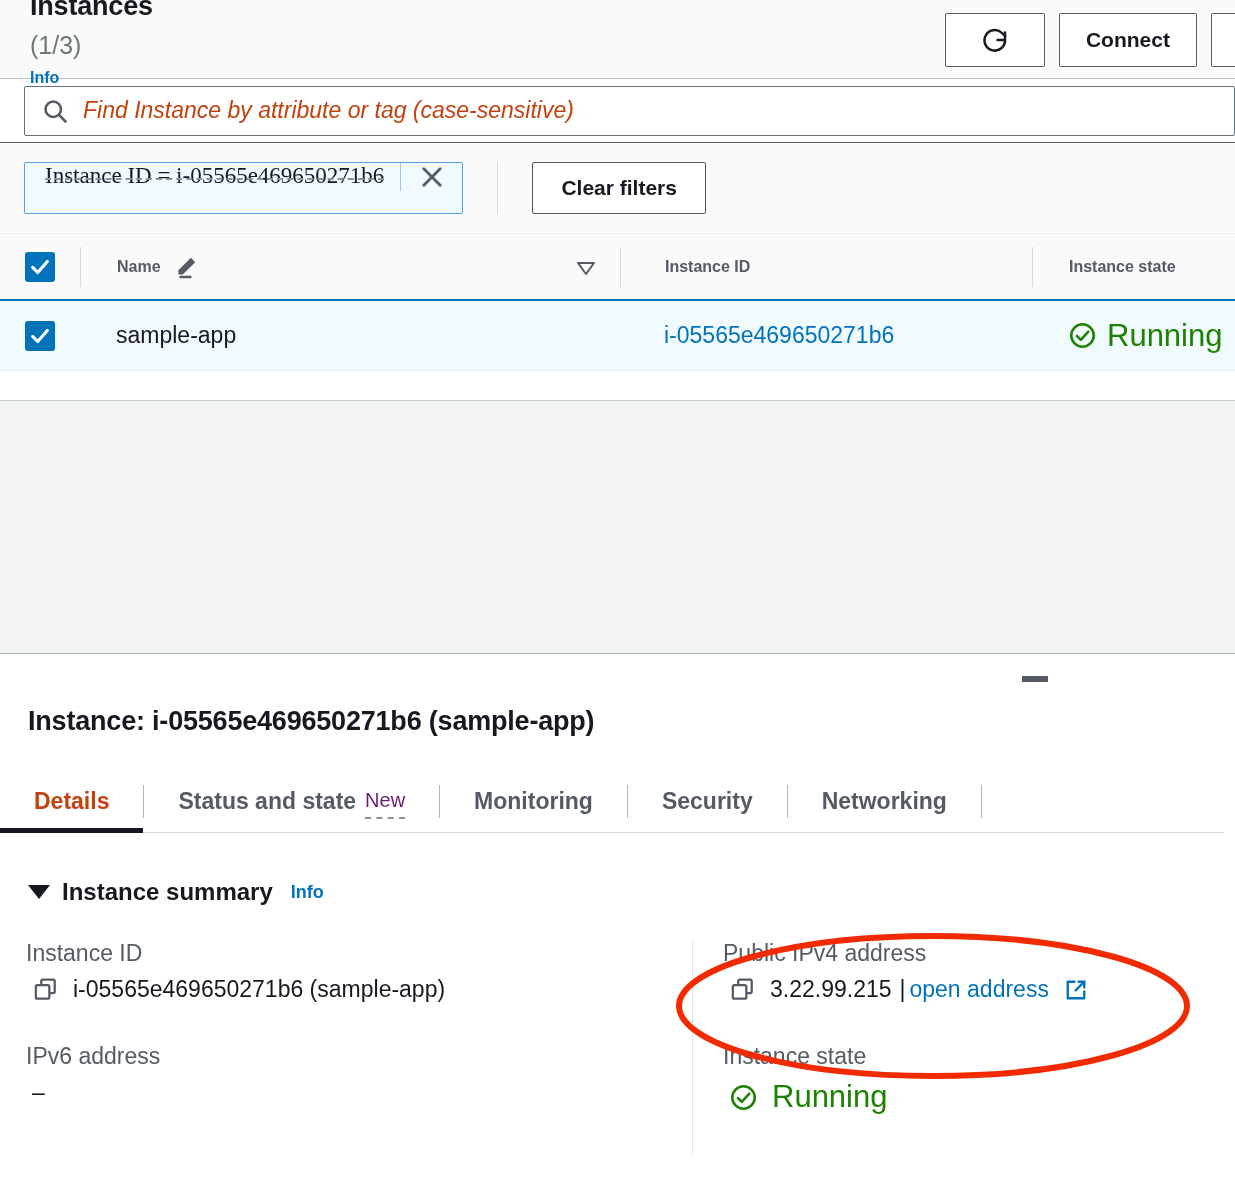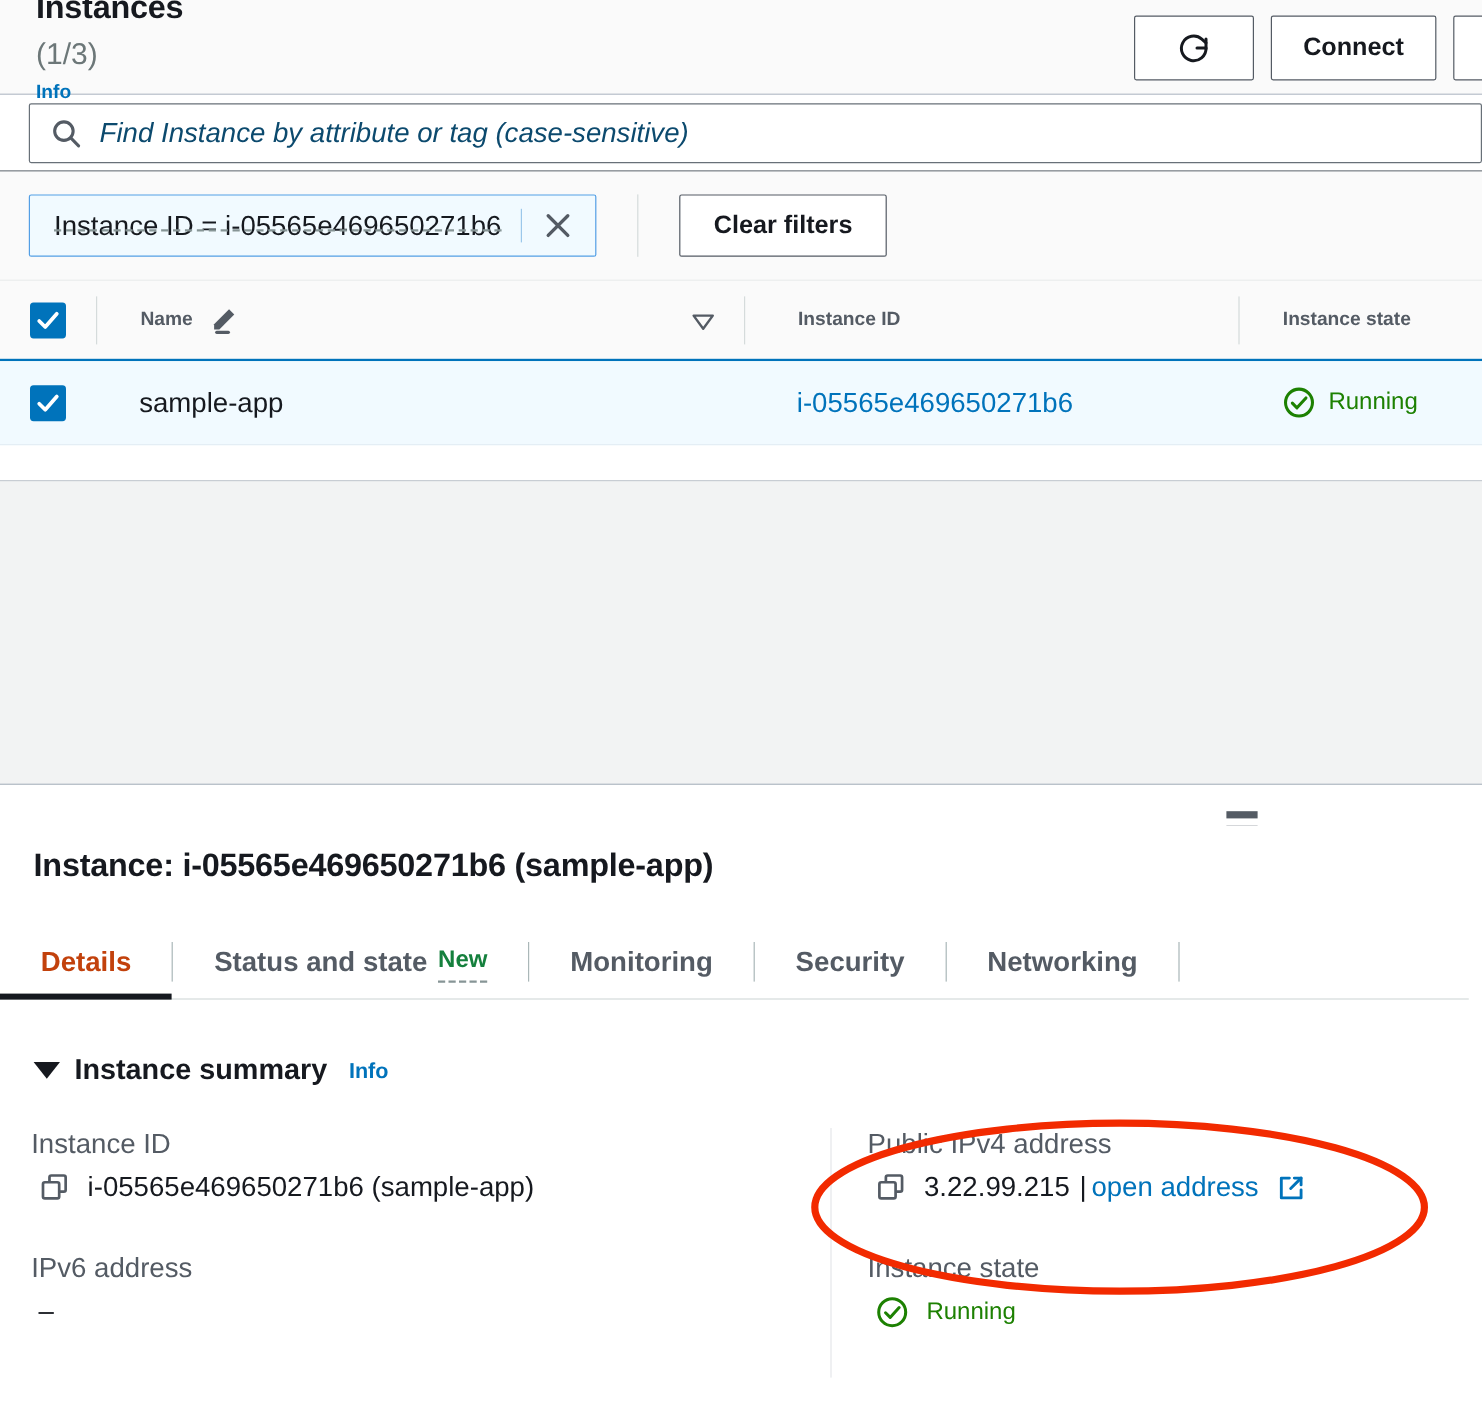--- a/index.html
+++ b/index.html
@@ -51,33 +51,34 @@
     border-bottom: 1px solid #545b64;
     display: flex; align-items: center;
   }
   .search-box {
     margin-left: 24px; height: 50px; width: 1400px;
     border: 1px solid #687078; border-radius: 2px; background: #fff;
     display: flex; align-items: center; padding: 0 16px; gap: 14px;
   }
   .search-icon-svg { width: 28px; height: 28px; flex: none; }
   .search-ph {
-    font-size: 23px; font-style: italic; color: #0c4a6e;
+    font-size: 23px; font-style: italic; color: #c2410c;
     white-space: nowrap; overflow: hidden;
   }
 
   
   .filter-row {
     height: 90px; background: #fafafa;
     display: flex; align-items: center; padding-left: 24px; gap: 0;
   }
   .token {
-    display: flex; align-items: center; height: 52px;
+    display: flex; align-items: flex-start; height: 52px;
     border: 1px solid #539fe5; border-radius: 2px; background: #f1faff;
     overflow: hidden;
+    font-family: Liberation Serif, serif;
   }
   .token-label {
     display: flex; align-items: center; padding: 0 16px 0 20px;
     font-size: 23px; color: #16191f; white-space: nowrap;
     position: relative;
   }
   .token-label .dash-underline {
     position: absolute; left: 20px; right: 16px; bottom: 9px; height: 0;
     border-bottom: 2px dashed #879596;
   }
@@ -119,21 +120,21 @@
   }
   .chk svg { width: 22px; height: 22px; }
 
   .th-txt { font-size: 16px; font-weight: 700; color: #545b64; white-space: nowrap; }
   .pencil-svg { width: 26px; height: 26px; margin-left: 12px; }
   .sort-caret { margin-left: auto; margin-right: 22px; width: 24px; height: 24px; }
 
   .td-name { font-size: 23px; color: #16191f; white-space: nowrap; }
   .td-link { font-size: 23px; color: #0073bb; cursor: pointer; white-space: nowrap; }
   .state-pill { display: flex; align-items: center; gap: 10px; }
-  .state-txt { font-size: 20px; color: #1d8102; white-space: nowrap; }
+  .state-txt { font-size: 31px; color: #1d8102; white-space: nowrap; }
   .ok-svg { width: 29px; height: 29px; flex: none; }
 
   
   .grey-fill {
     position: absolute; left: 0; top: 400px; width: 1235px; height: 253px;
     background: #f2f3f3; border-top: 1px solid #c8cdd3;
   }
 
   
   .split-bar {
@@ -164,21 +165,21 @@
     padding: 0 34px; font-size: 23px; font-weight: 700; color: #545b64;
     cursor: pointer; white-space: nowrap; position: relative; gap: 9px;
   }
   .tab.active { color: #c2410c; }
   .tab.active::after {
     content: ""; position: absolute; left: 0; right: 0; bottom: -1px;
     height: 5px; background: #16191f;
   }
   .tab-div { width: 1px; background: #aab7b8; margin: 14px 0; flex: none; }
   .tab-new {
-    font-size: 20px; font-weight: 700; color: #15803d; position: relative;
+    font-size: 20px; font-weight: 400; color: #701a75; position: relative;
     padding-bottom: 3px;
   }
   .tab-new::after {
     content: ""; position: absolute; left: 0; right: 0; bottom: -4px;
     border-bottom: 2px dashed #879596;
   }
 
   
   .summary-head {
     display: flex; align-items: center; gap: 12px;

